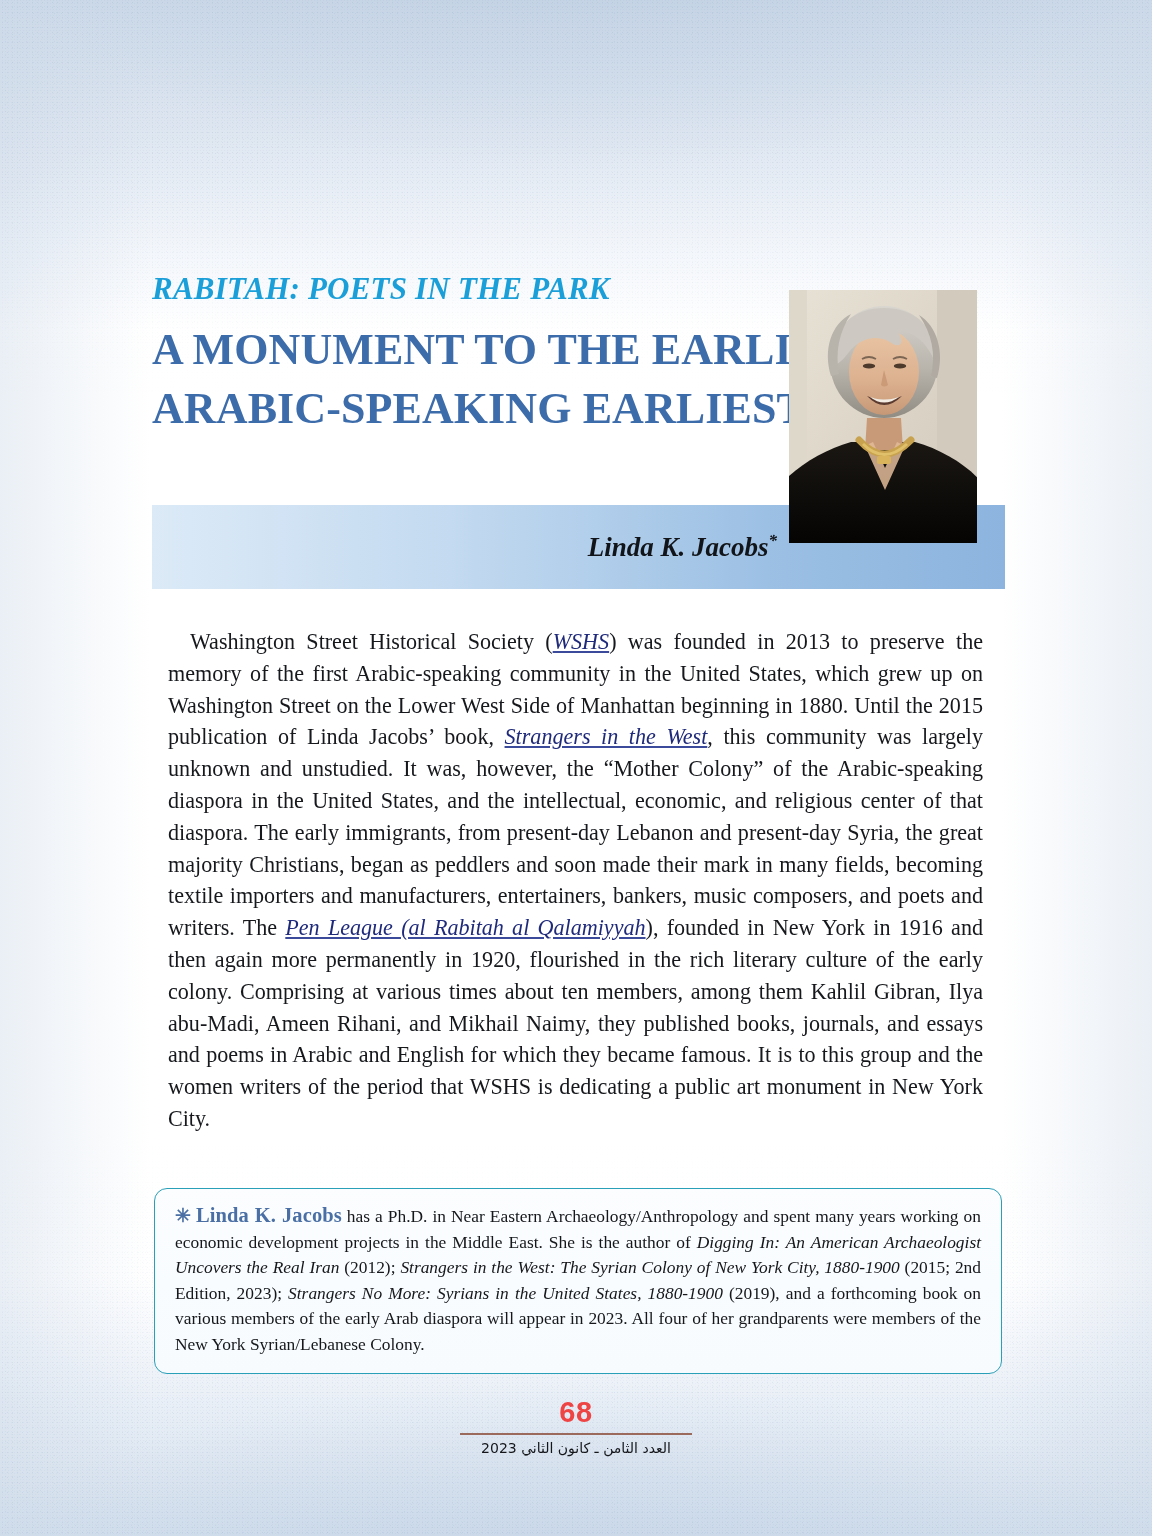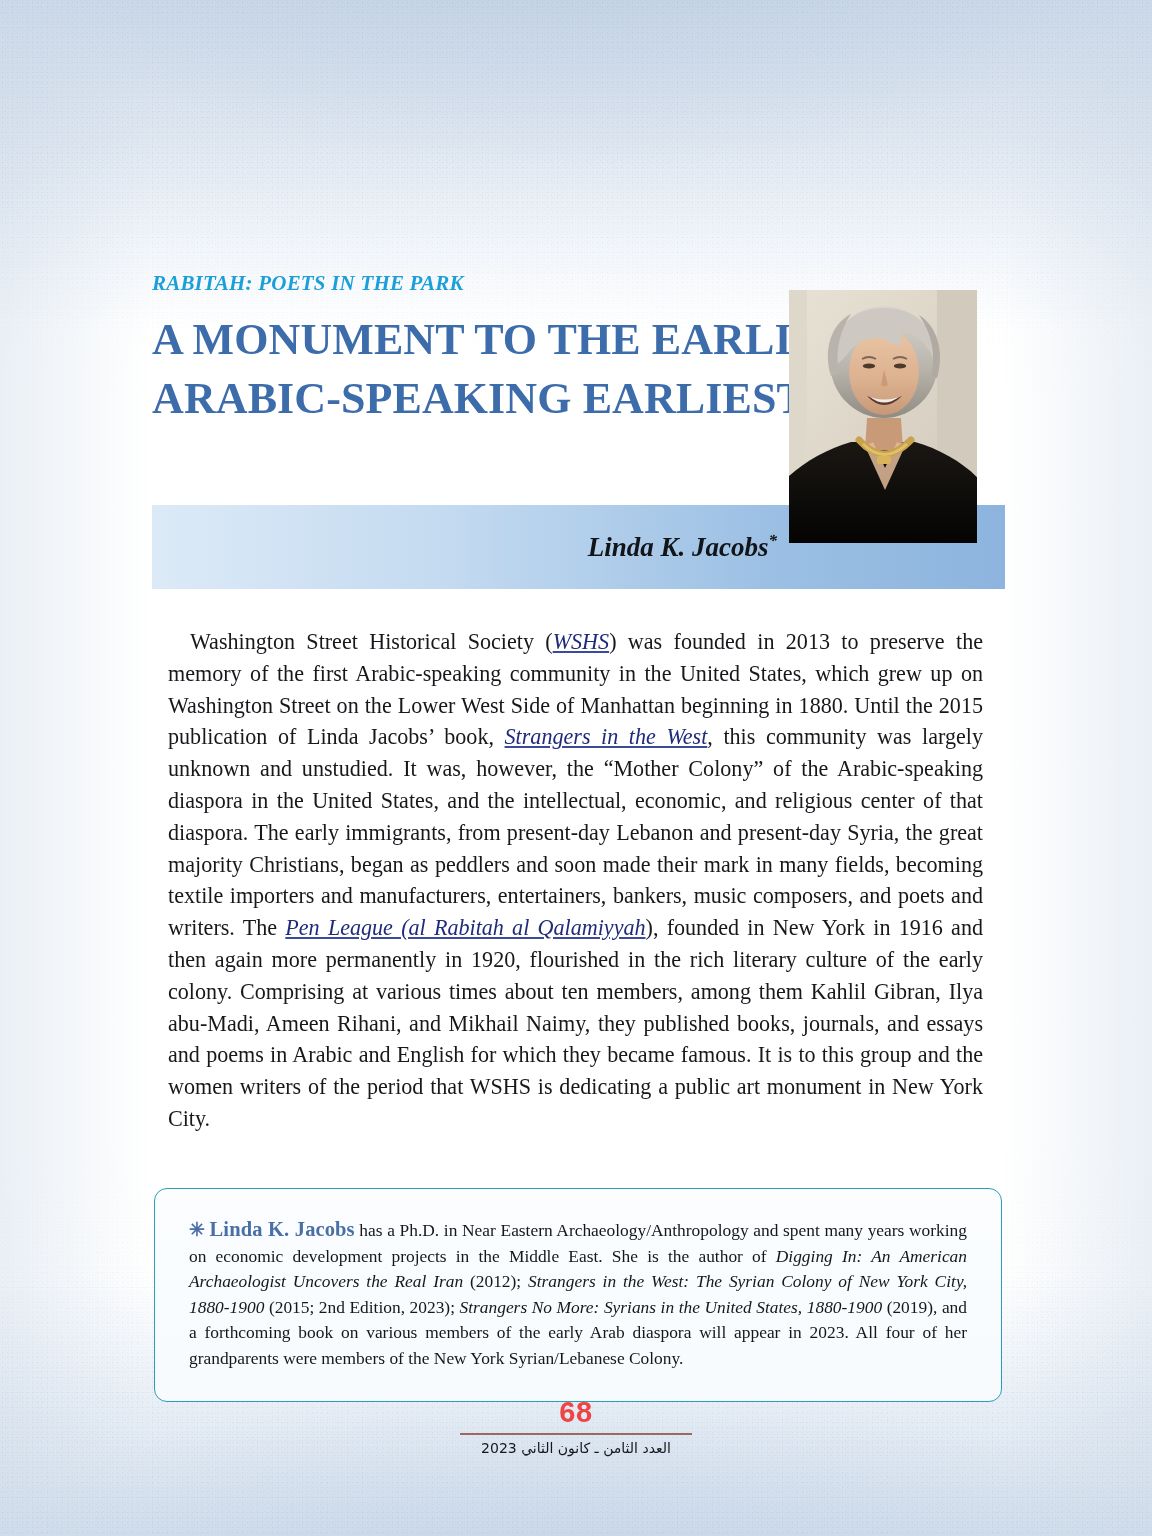--- a/index.html
+++ b/index.html
@@ -77,21 +77,21 @@
   .header-block {
     position: absolute;
     left: 152px;
     top: 272px;
     width: 852px;
   }
   .title-kicker {
     font-family: "Liberation Serif", serif;
     font-style: italic;
     font-weight: bold;
-    font-size: 21px;
+    font-size: 31px;
     letter-spacing: 0.2px;
     color: #1b9fd8;
     line-height: 1.08;
     margin: 0 0 16px 0;
     white-space: nowrap;
   }
   .title-main {
     font-family: "Liberation Serif", serif;
     font-weight: bold;
     font-size: 44px;
@@ -179,21 +179,21 @@
     border: 1.6px solid #2a9fb8;
     border-radius: 13px;
     background: linear-gradient(to bottom, #fbfdff 0%, #f7fbfe 100%);
     padding: 14px 20px 15px 20px;
     font-family: "Liberation Serif", serif;
     font-size: 17.4px;
     line-height: 25.6px;
     color: #15171b;
     text-align: justify;
   }
-  .bio-box p { margin: 14px; }
+  .bio-box p { margin: 0; }
   .bio-star {
     color: #4a6fa5;
     font-weight: bold;
     font-size: 19px;
   }
   .bio-name {
     color: #4a6fa5;
     font-weight: bold;
     font-size: 20.5px;
     letter-spacing: 0.1px;

